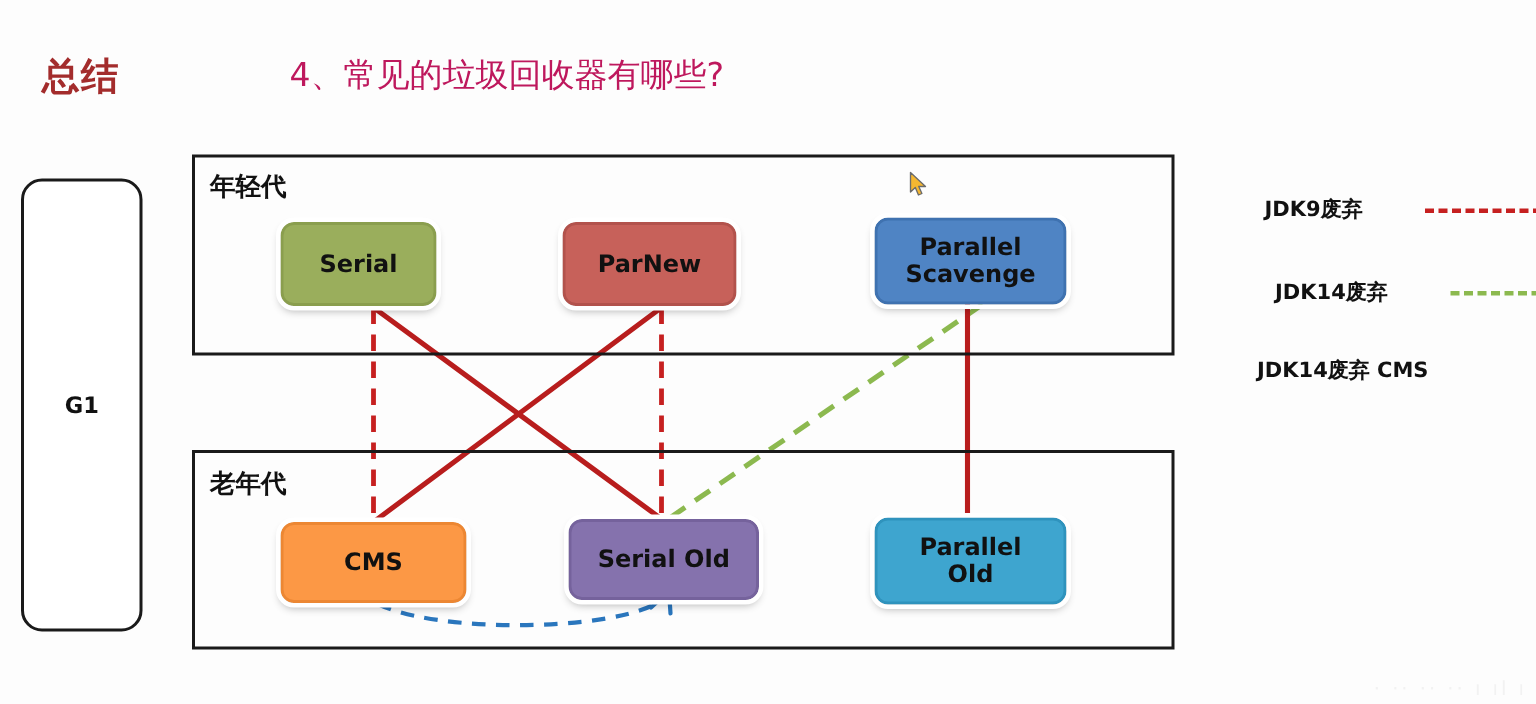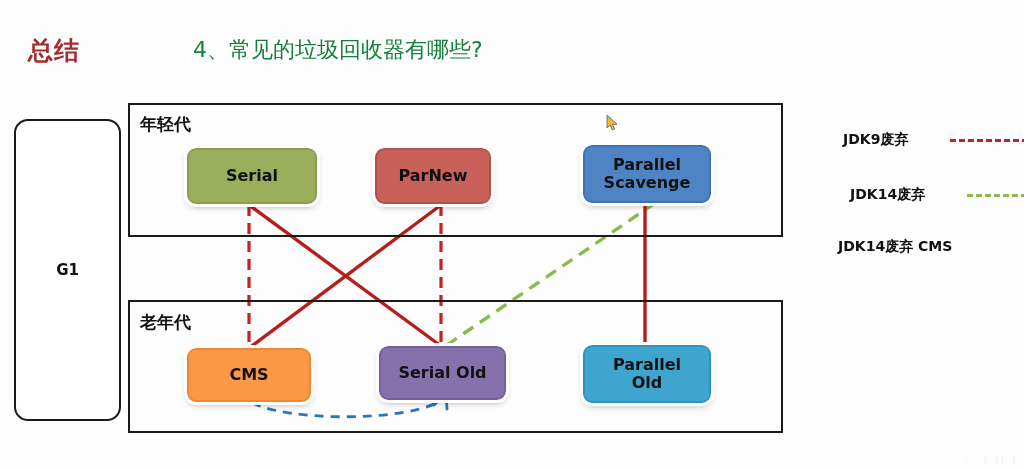--- a/index.html
+++ b/index.html
@@ -15,21 +15,21 @@
   
   .slide-title{
     position:absolute;left:28px;top:2px;
     font-size:25px;font-weight:bold;color:#a32c2c;
     letter-spacing:1px;
     font-family:"DejaVu Sans","Liberation Sans",sans-serif;
     margin-top:32px;
   }
   .question{
     position:absolute;left:193px;top:35px;
-    font-size:22px;color:#15803d;font-weight:500;
+    font-size:22px;color:#be185d;font-weight:500;
     font-family:"DejaVu Sans","Liberation Sans",sans-serif;
     white-space:nowrap;
   }
 
   
   svg.connectors{position:absolute;left:0;top:0;width:1024px;height:469px;pointer-events:none;}
 
   
   .gen-frame{
     position:absolute;
@@ -122,31 +122,31 @@
     <path d="M 441,205 L 249,348" fill="none" stroke="#b81d1d" stroke-width="3.4" stroke-linecap="round"></path>
 
     <path d="M 655,203 L 444,347" fill="none" stroke="#8cb94f" stroke-width="3.4" stroke-dasharray="12 8" stroke-linecap="butt"></path>
 
     <path d="M 645,203 L 645,343" fill="none" stroke="#b81d1d" stroke-width="3.4" stroke-linecap="round"></path>
 
     <path d="M 240,393 C 258,424 420,424 445,397" fill="none" stroke="#2a76bd" stroke-width="2.8" stroke-dasharray="9 7" stroke-linecap="butt"></path>
     <path d="M 434,405 L 446,394 L 447,409" fill="none" stroke="#2a76bd" stroke-width="2.8" stroke-linejoin="round" stroke-linecap="round"></path>
   </svg>
 
-  <div class="g1-box" style="left:14px;top:119px;width:107px;height:302px;">
+  <div class="g1-box" style="left:14px;top:119px;width:81px;height:302px;">
     <span>G1</span>
   </div>
 
   <div class="gen-frame" style="left:128px;top:103px;width:655px;height:134px;"></div>
   <div class="gen-label" style="left:140px;top:113px;">年轻代</div>
 
   <div class="gen-frame" style="left:128px;top:300px;width:655px;height:133px;"></div>
   <div class="gen-label" style="left:140px;top:311px;">老年代</div>
 
-  <div class="chip" style="left:187px;top:148px;width:130px;height:56px;background:#9aae5c;border-color:#8a9e4e;">
+  <div class="chip" style="left:187px;top:148px;width:104px;height:56px;background:#9aae5c;border-color:#8a9e4e;">
     <span class="lbl">Serial</span>
   </div>
 
   <div class="chip" style="left:375px;top:148px;width:116px;height:56px;background:#c7615a;border-color:#b2524c;">
     <span class="lbl">ParNew</span>
   </div>
 
   <div class="chip" style="left:583px;top:145px;width:128px;height:58px;background:#4f84c4;border-color:#3f72b0;white-space:pre-line;">
     <span class="lbl">Parallel
 Scavenge</span>

